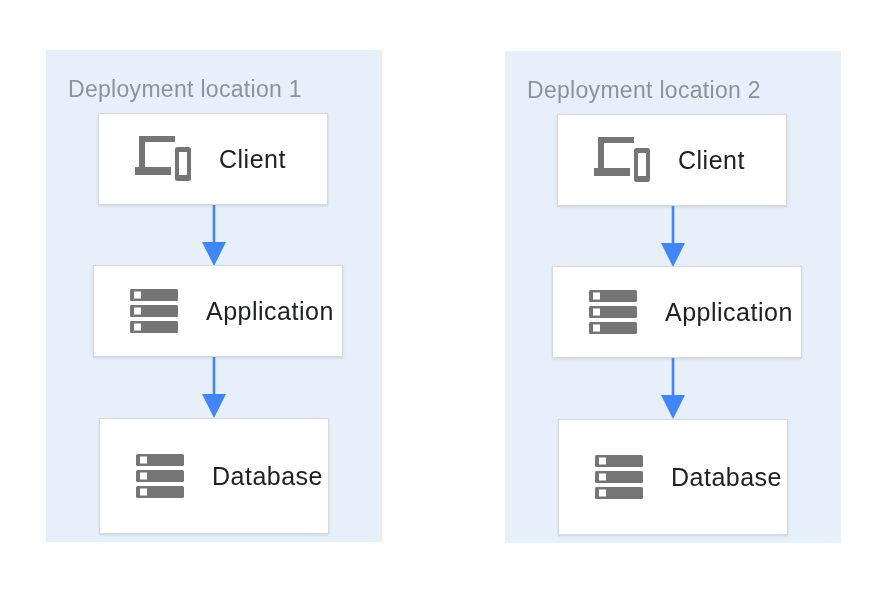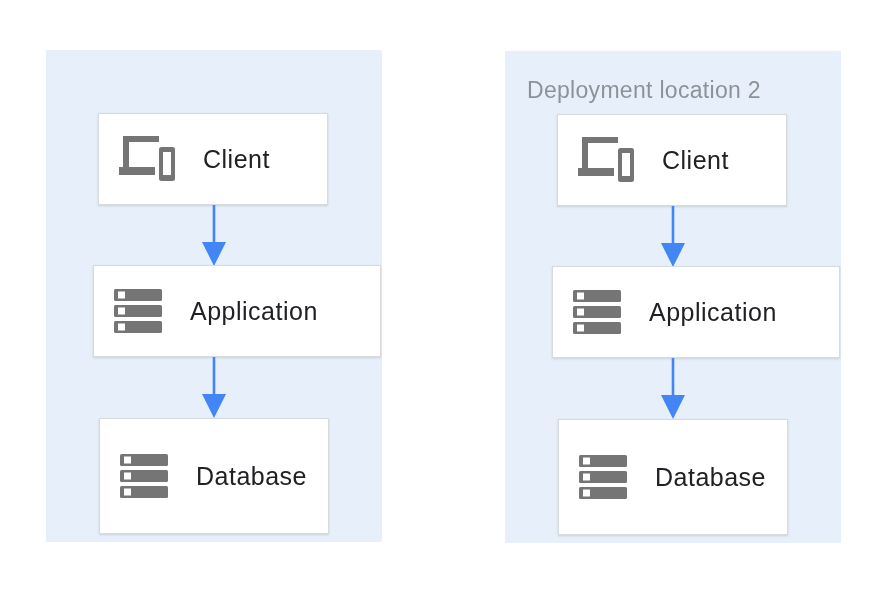--- a/index.html
+++ b/index.html
@@ -34,25 +34,25 @@
     white-space: nowrap;
   }
   .node {
     position: absolute;
     background: #ffffff;
     border: 1px solid var(--node-border, #d8dbde);
     box-shadow: 0 1px 2px rgba(60, 64, 67, 0.18);
     box-sizing: border-box;
     display: flex;
     align-items: center;
-    padding-left: 20px;
+    padding-left: 36px;
     gap: 28px;
   }
   .node-client   { left: 52px; top: 63px;  width: 230px; height: 92px; }
-  .node-app      { left: 47px; top: 215px; width: 288px; height: 92px; }
+  .node-app      { left: 47px; top: 215px; width: 250px; height: 92px; }
   .node-db       { left: 53px; top: 368px; width: 230px; height: 116px; }
   .node-label {
     font-size: 25px;
     letter-spacing: 0.5px;
     color: var(--node-text, #202124);
     white-space: nowrap;
   }
   .icon {
     display: inline-flex;
     color: var(--icon-gray, #757575);
@@ -65,20 +65,21 @@
   }
   .arrow-1 { top: 155px; }
   .arrow-2 { top: 307px; }
 </style>
 </head>
 <body>
 
 <div class="stage">
 
   <div class="location location-1">
+    <div class="location-title">Deployment location 1</div>
 
     <div class="node node-client">
       <span class="icon">
         <svg width="56" height="46" viewBox="0 0 56 46" aria-hidden="true">
           <path fill="currentColor" d="M4 0 H40 V6 H10 V31 H4 Z"></path>
           <rect fill="currentColor" x="0" y="31" width="36" height="8"></rect>
           <rect fill="currentColor" x="40" y="11" width="16" height="34" rx="2.5"></rect>
           <rect fill="#ffffff" x="44" y="16" width="8" height="23"></rect>
         </svg>
       </span>

